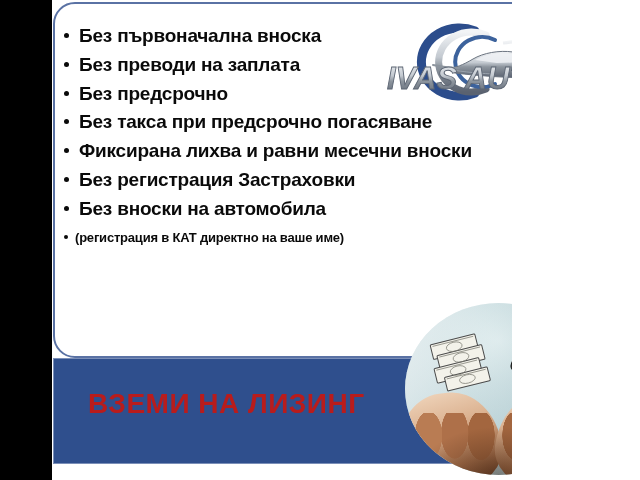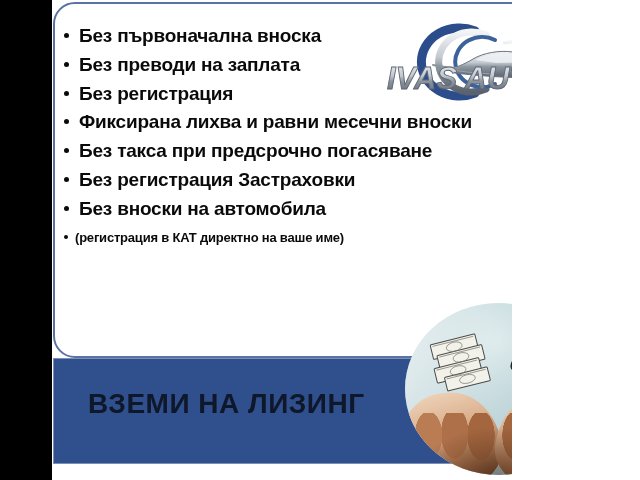--- a/index.html
+++ b/index.html
@@ -107,21 +107,21 @@
     height: 106px;
     background: #2f4f8d;
     border: 1px solid #7b8fb8;
     box-sizing: border-box;
   }
   #banner-text {
     position: absolute;
     left: 88px;
     top: 388px;
     width: 330px;
-    color: #0f172a;
+    color: #b91c1c;
     font-weight: bold;
     font-size: 28px;
     letter-spacing: 0.5px;
     white-space: nowrap;
   }
 
   
   #photo {
     position: absolute;
     left: 405px;
@@ -180,23 +180,23 @@
 
 <div id="poster">
 
   <div id="left-bar"></div>
 
   <div id="card"></div>
 
   <ul id="benefits">
     <li>Без първоначална вноска</li>
     <li>Без преводи на заплата</li>
-    <li>Без регистрация</li>
+    <li>Без предсрочно</li>
+    <li>Без такса при предсрочно погасяване</li>
     <li>Фиксирана лихва и равни месечни вноски</li>
-    <li>Без такса при предсрочно погасяване</li>
     <li>Без регистрация Застраховки</li>
     <li>Без вноски на автомобила</li>
     <li class="small">(регистрация в КАТ директно на ваше име)</li>
   </ul>
 
   <div id="logo">
     <svg width="205" height="78" viewBox="0 0 205 78" xmlns="http://www.w3.org/2000/svg" aria-hidden="true">
       <defs>
         <linearGradient id="gSteel" x1="0" y1="0" x2="0" y2="1">
           <stop offset="0%" stop-color="#f2f4f6"></stop>

